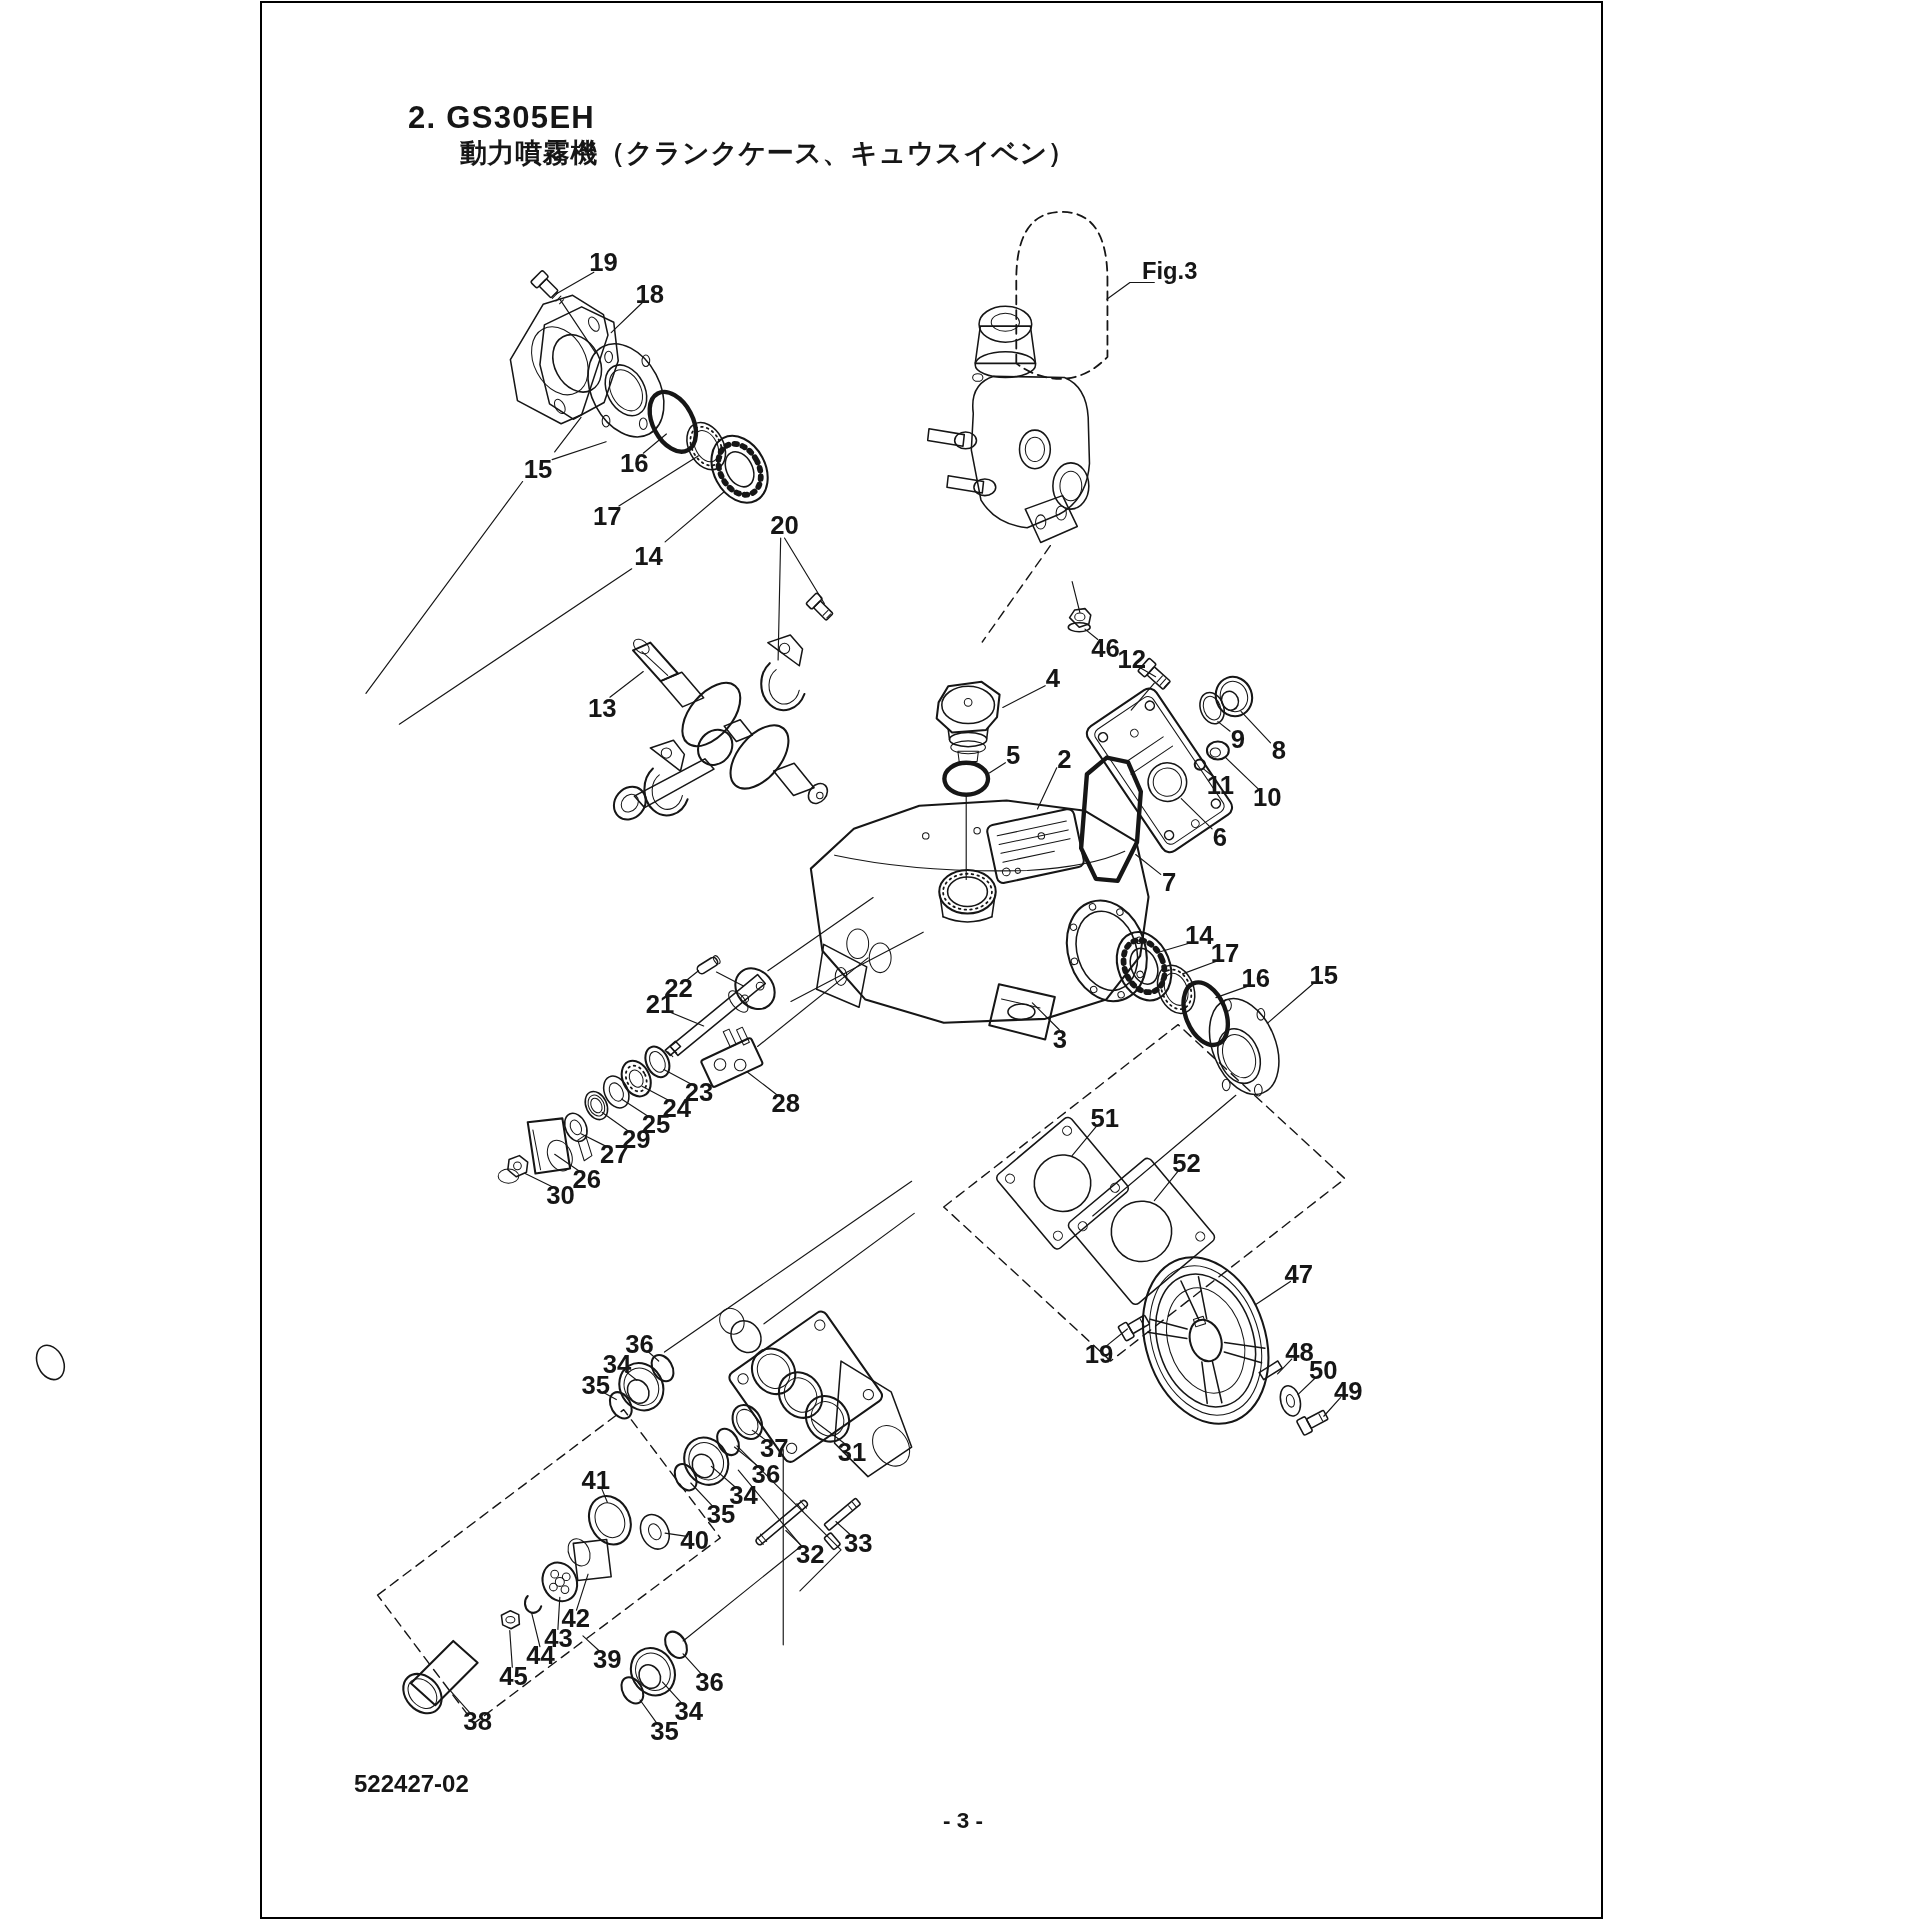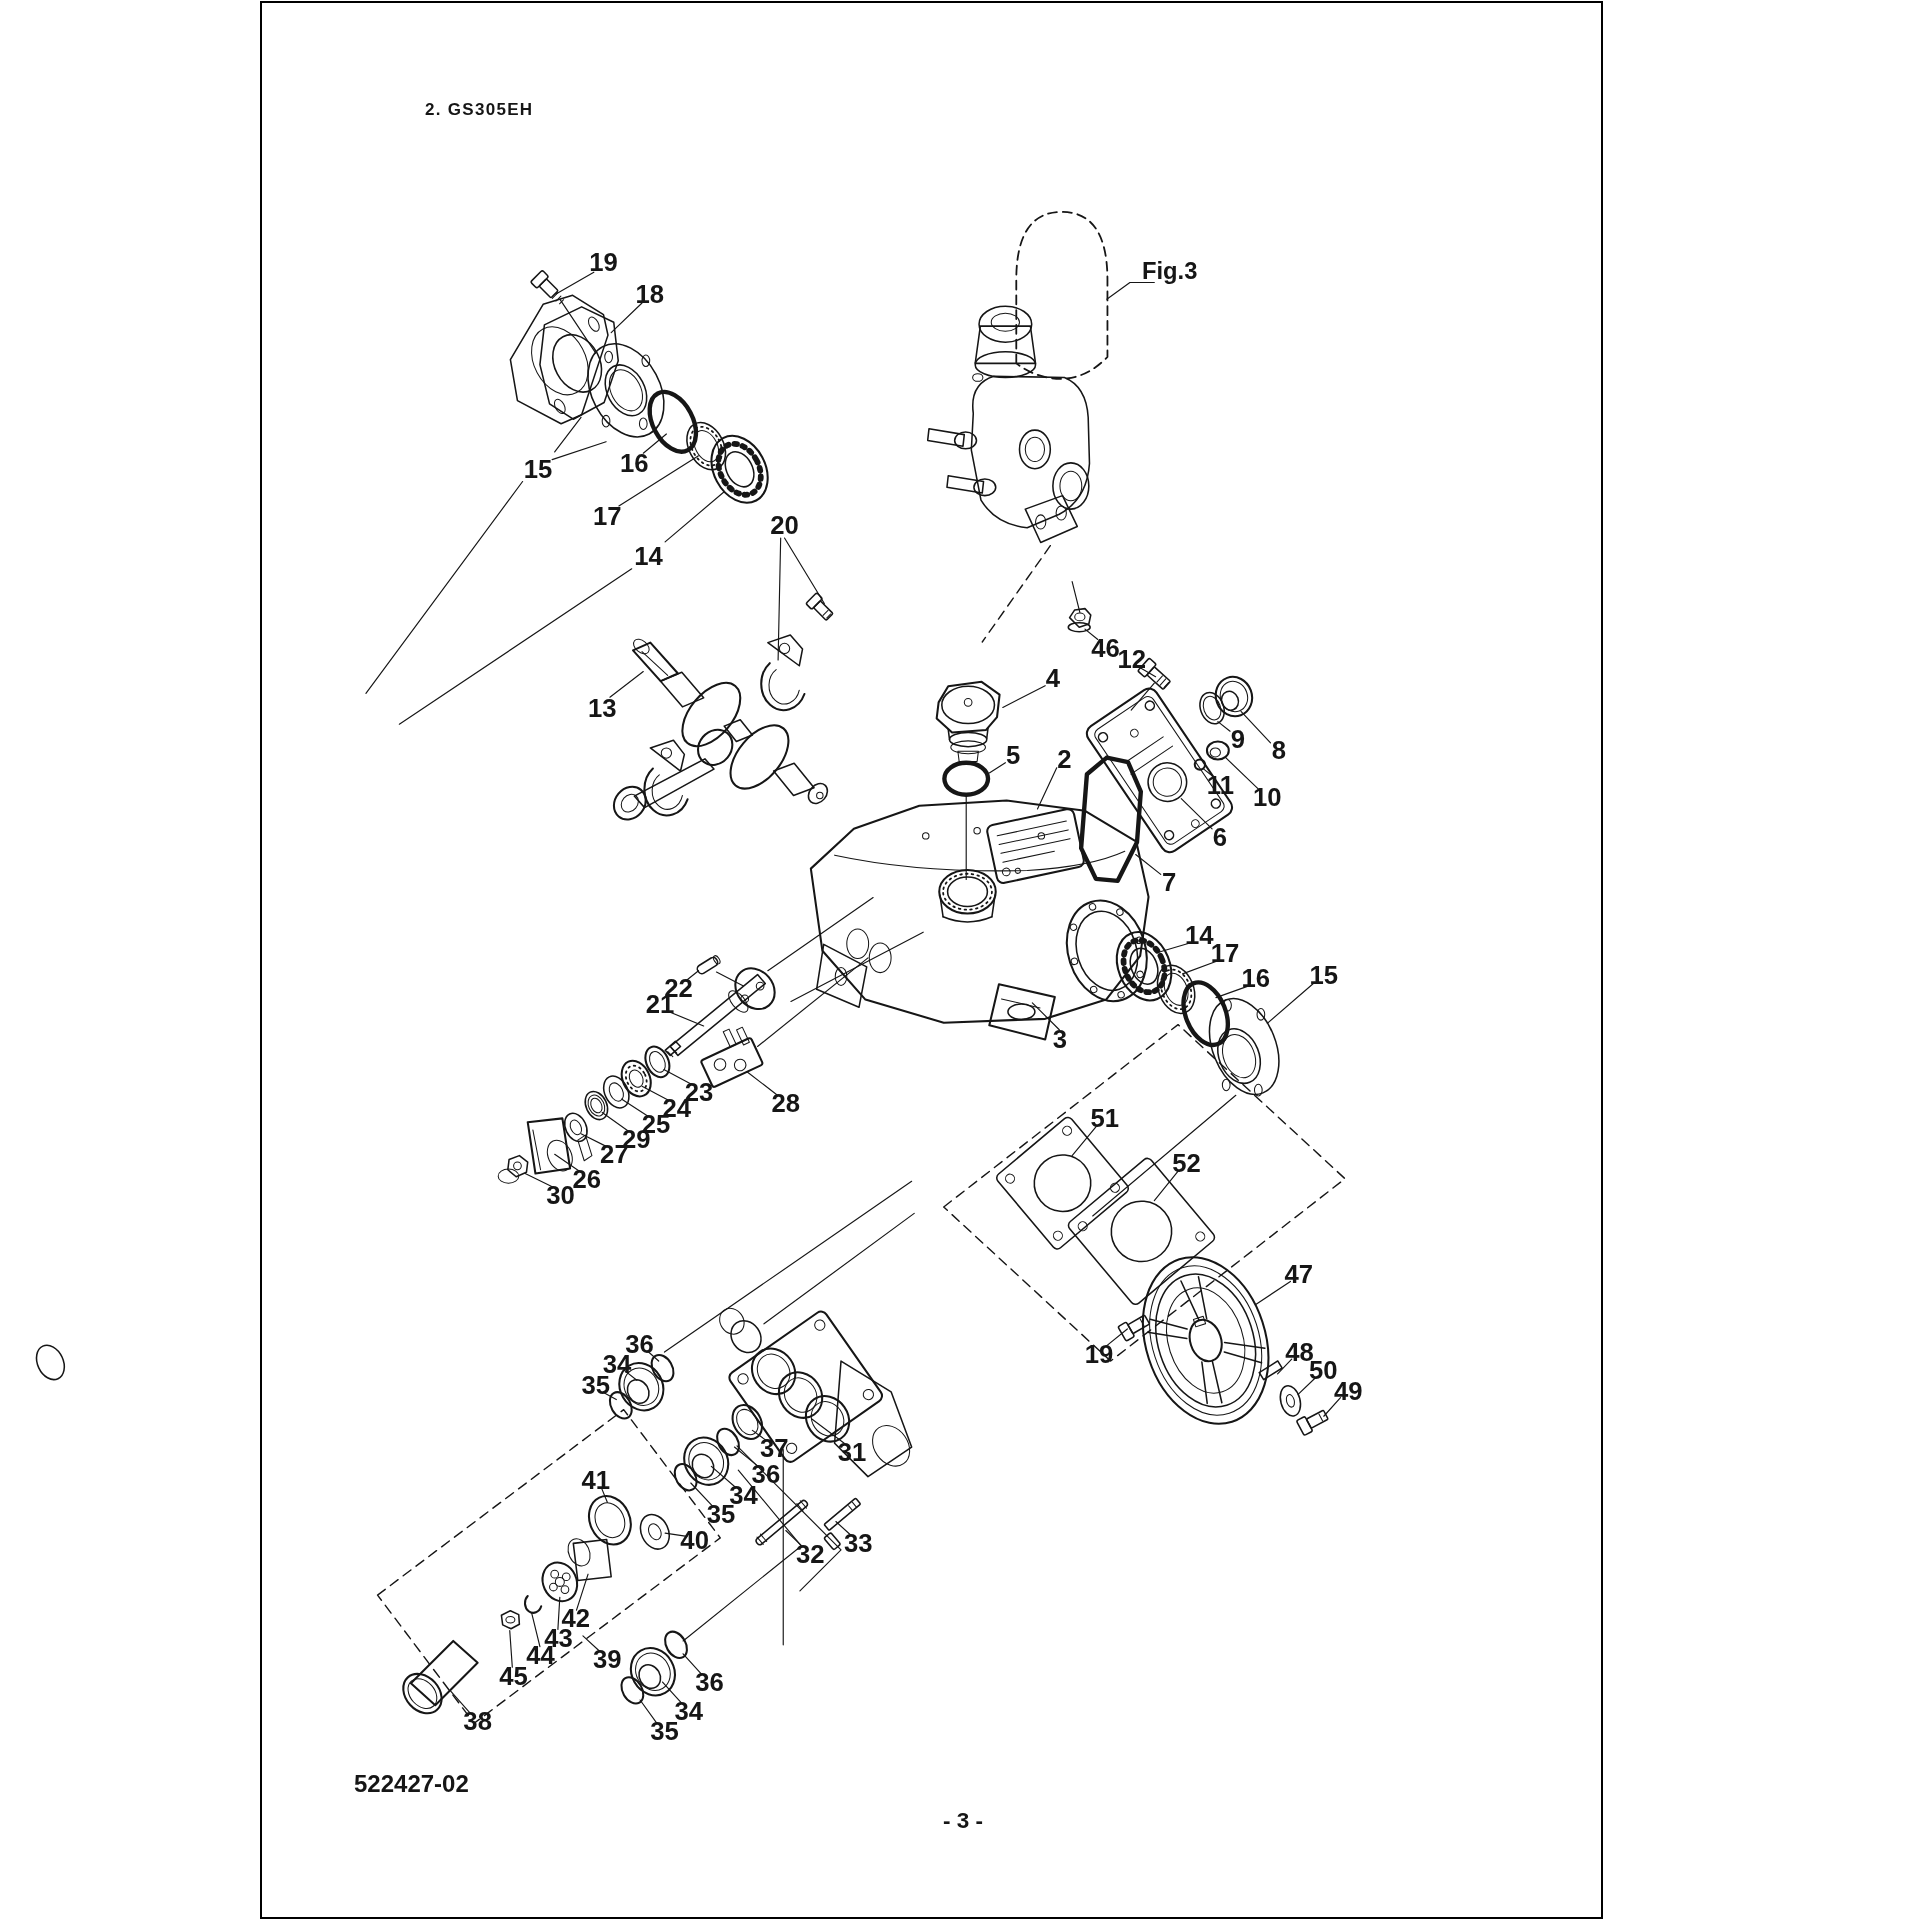--- a/index.html
+++ b/index.html
@@ -1,21 +1,21 @@
 <!DOCTYPE html>
 <html style="--ink: #161616; --paper: #ffffff;font-size:10.3px"><head>
 <meta charset="utf-8">
 <style>
   :root{ --ink:#161616; --paper:#ffffff; }
   html,body{ margin:0; padding:0; background:var(--paper); }
   .sheet{ position:relative; width:1926px; height:1926px; background:var(--paper);
           font-family:"Liberation Sans", sans-serif; color:var(--ink); overflow:hidden; }
   .frame{ position:absolute; left:260px; top:1.3px; width:1343px; height:1918px;
           border:2.6px solid #000; box-sizing:border-box; }
-  .title1{ position:absolute; left:425px; top:100px; font-size:17px; font-weight:700;
+  .title1{ position:absolute; left:408px; top:100px; font-size:31px; font-weight:700;
            letter-spacing:1.3px; white-space:pre; }
   .title2{ position:absolute; left:460px; top:135px; font-size:27px; font-weight:700;
            letter-spacing:0.6px; white-space:pre; }
   .docnum{ position:absolute; left:354px; top:1770px; font-size:24px; font-weight:700; }
   .pagenum{ position:absolute; left:899px; top:1808px; width:128px; text-align:center;
             font-size:22.5px; font-weight:700; }
   svg.diagram{ position:absolute; left:0; top:0; width:1926px; height:1926px; color:var(--ink); }
   svg.diagram *{ fill:none; stroke:currentColor; stroke-width:2.4;
                  stroke-linecap:round; stroke-linejoin:round; }
   svg .fat{ stroke-width:3.2; }
@@ -28,20 +28,21 @@
   svg .dashf{ stroke-dasharray:14 9; stroke-width:2.8; }
   svg text.lbl{ fill:var(--ink); stroke:none; font-family:"Liberation Sans",sans-serif;
                 font-weight:700; text-anchor:middle; }
 </style>
 </head>
 <body>
 
 <div class="sheet">
   <div class="frame"></div>
   <div class="title1">2. GS305EH</div>
+  <div class="title2">動力噴霧機（クランクケース、キュウスイベン）</div>
 
   <svg class="diagram" viewBox="0 0 3000 3000">
 
     <g>
       <polygon points="795,560 846,474 892,460 940,490 947,522 906,646 874,660 806,624"></polygon>
       <ellipse cx="872" cy="562" rx="40" ry="56" transform="rotate(-28 872 562)" class="thin"></ellipse>
     </g>
     <g>
       <polygon points="848,506 906,478 956,502 963,562 941,627 893,653 856,629 841,568"></polygon>
       <ellipse cx="899" cy="566" rx="35" ry="47" transform="rotate(-28 899 566)"></ellipse>

